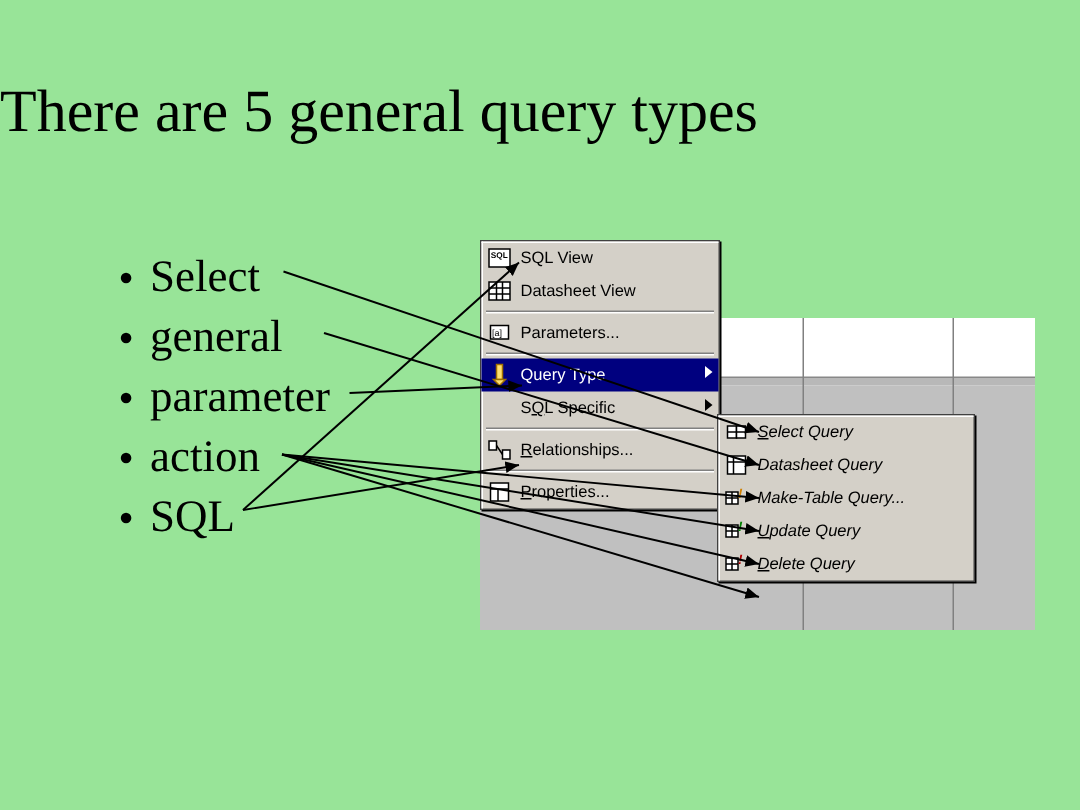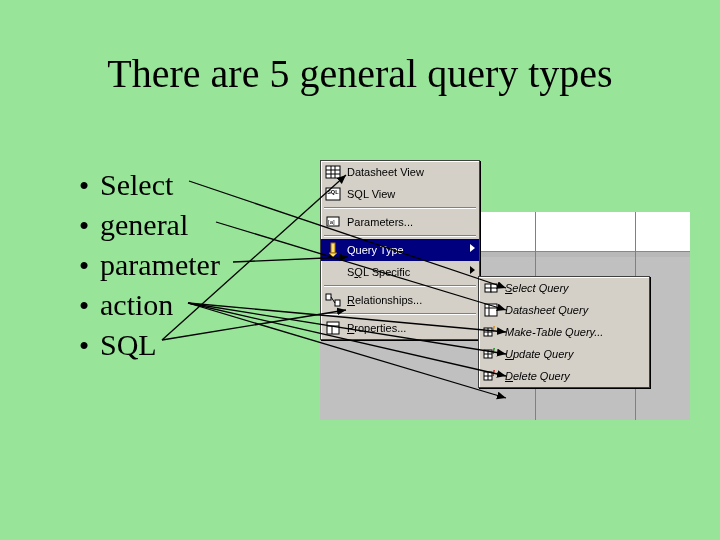--- a/index.html
+++ b/index.html
@@ -14,21 +14,20 @@
     position: relative;
     width: 720px;
     height: 540px;
     background: #98e498; 
   }
   #title {
     position: absolute;
     top: 50px;
     left: 0;
     width: 720px;
-    text-align: center;
     font-size: 40px;
     color: #000;
   }
   .bullet-row {
     position: absolute;
     display: flex;
     align-items: center;
     font-size: 30px;
     color: #000;
     line-height: 1;
@@ -181,36 +180,36 @@
     <div class="hstrip"></div>
     <div class="vline" style="left:215px"></div>
     <div class="vline" style="left:315px"></div>
   </div>
 
   <div id="menu1" class="menu">
         <div class="row">
           <span class="icon">
             <svg viewBox="0 0 16 16" width="16" height="16">
               <rect x="1" y="2" width="14" height="12" fill="#fff" stroke="#000"></rect>
+              <text x="2.2" y="8" font-size="5.5" font-family="Arial" font-weight="bold" fill="#000">SQL</text>
+            </svg>
+          </span>
+          <span>SQL View</span>
+        </div>
+        <div class="row">
+          <span class="icon">
+            <svg viewBox="0 0 16 16" width="16" height="16">
+              <rect x="1" y="2" width="14" height="12" fill="#fff" stroke="#000"></rect>
               <line x1="1" y1="6" x2="15" y2="6" stroke="#000"></line>
               <line x1="1" y1="10" x2="15" y2="10" stroke="#000"></line>
               <line x1="6" y1="2" x2="6" y2="14" stroke="#000"></line>
               <line x1="10" y1="2" x2="10" y2="14" stroke="#000"></line>
             </svg>
           </span>
           <span>Datasheet View</span>
-        </div>
-        <div class="row">
-          <span class="icon">
-            <svg viewBox="0 0 16 16" width="16" height="16">
-              <rect x="1" y="2" width="14" height="12" fill="#fff" stroke="#000"></rect>
-              <text x="2.2" y="8" font-size="5.5" font-family="Arial" font-weight="bold" fill="#000">SQL</text>
-            </svg>
-          </span>
-          <span>SQL View</span>
         </div>
         <div class="sep"></div>
         <div class="row">
           <span class="icon">
             <svg viewBox="0 0 16 16" width="16" height="16">
               <rect x="2" y="3" width="12" height="9" fill="#fff" stroke="#000"></rect>
               <text x="3" y="10" font-size="6" font-family="Arial">[a]</text>
             </svg>
           </span>
           <span>Parameters...</span>

